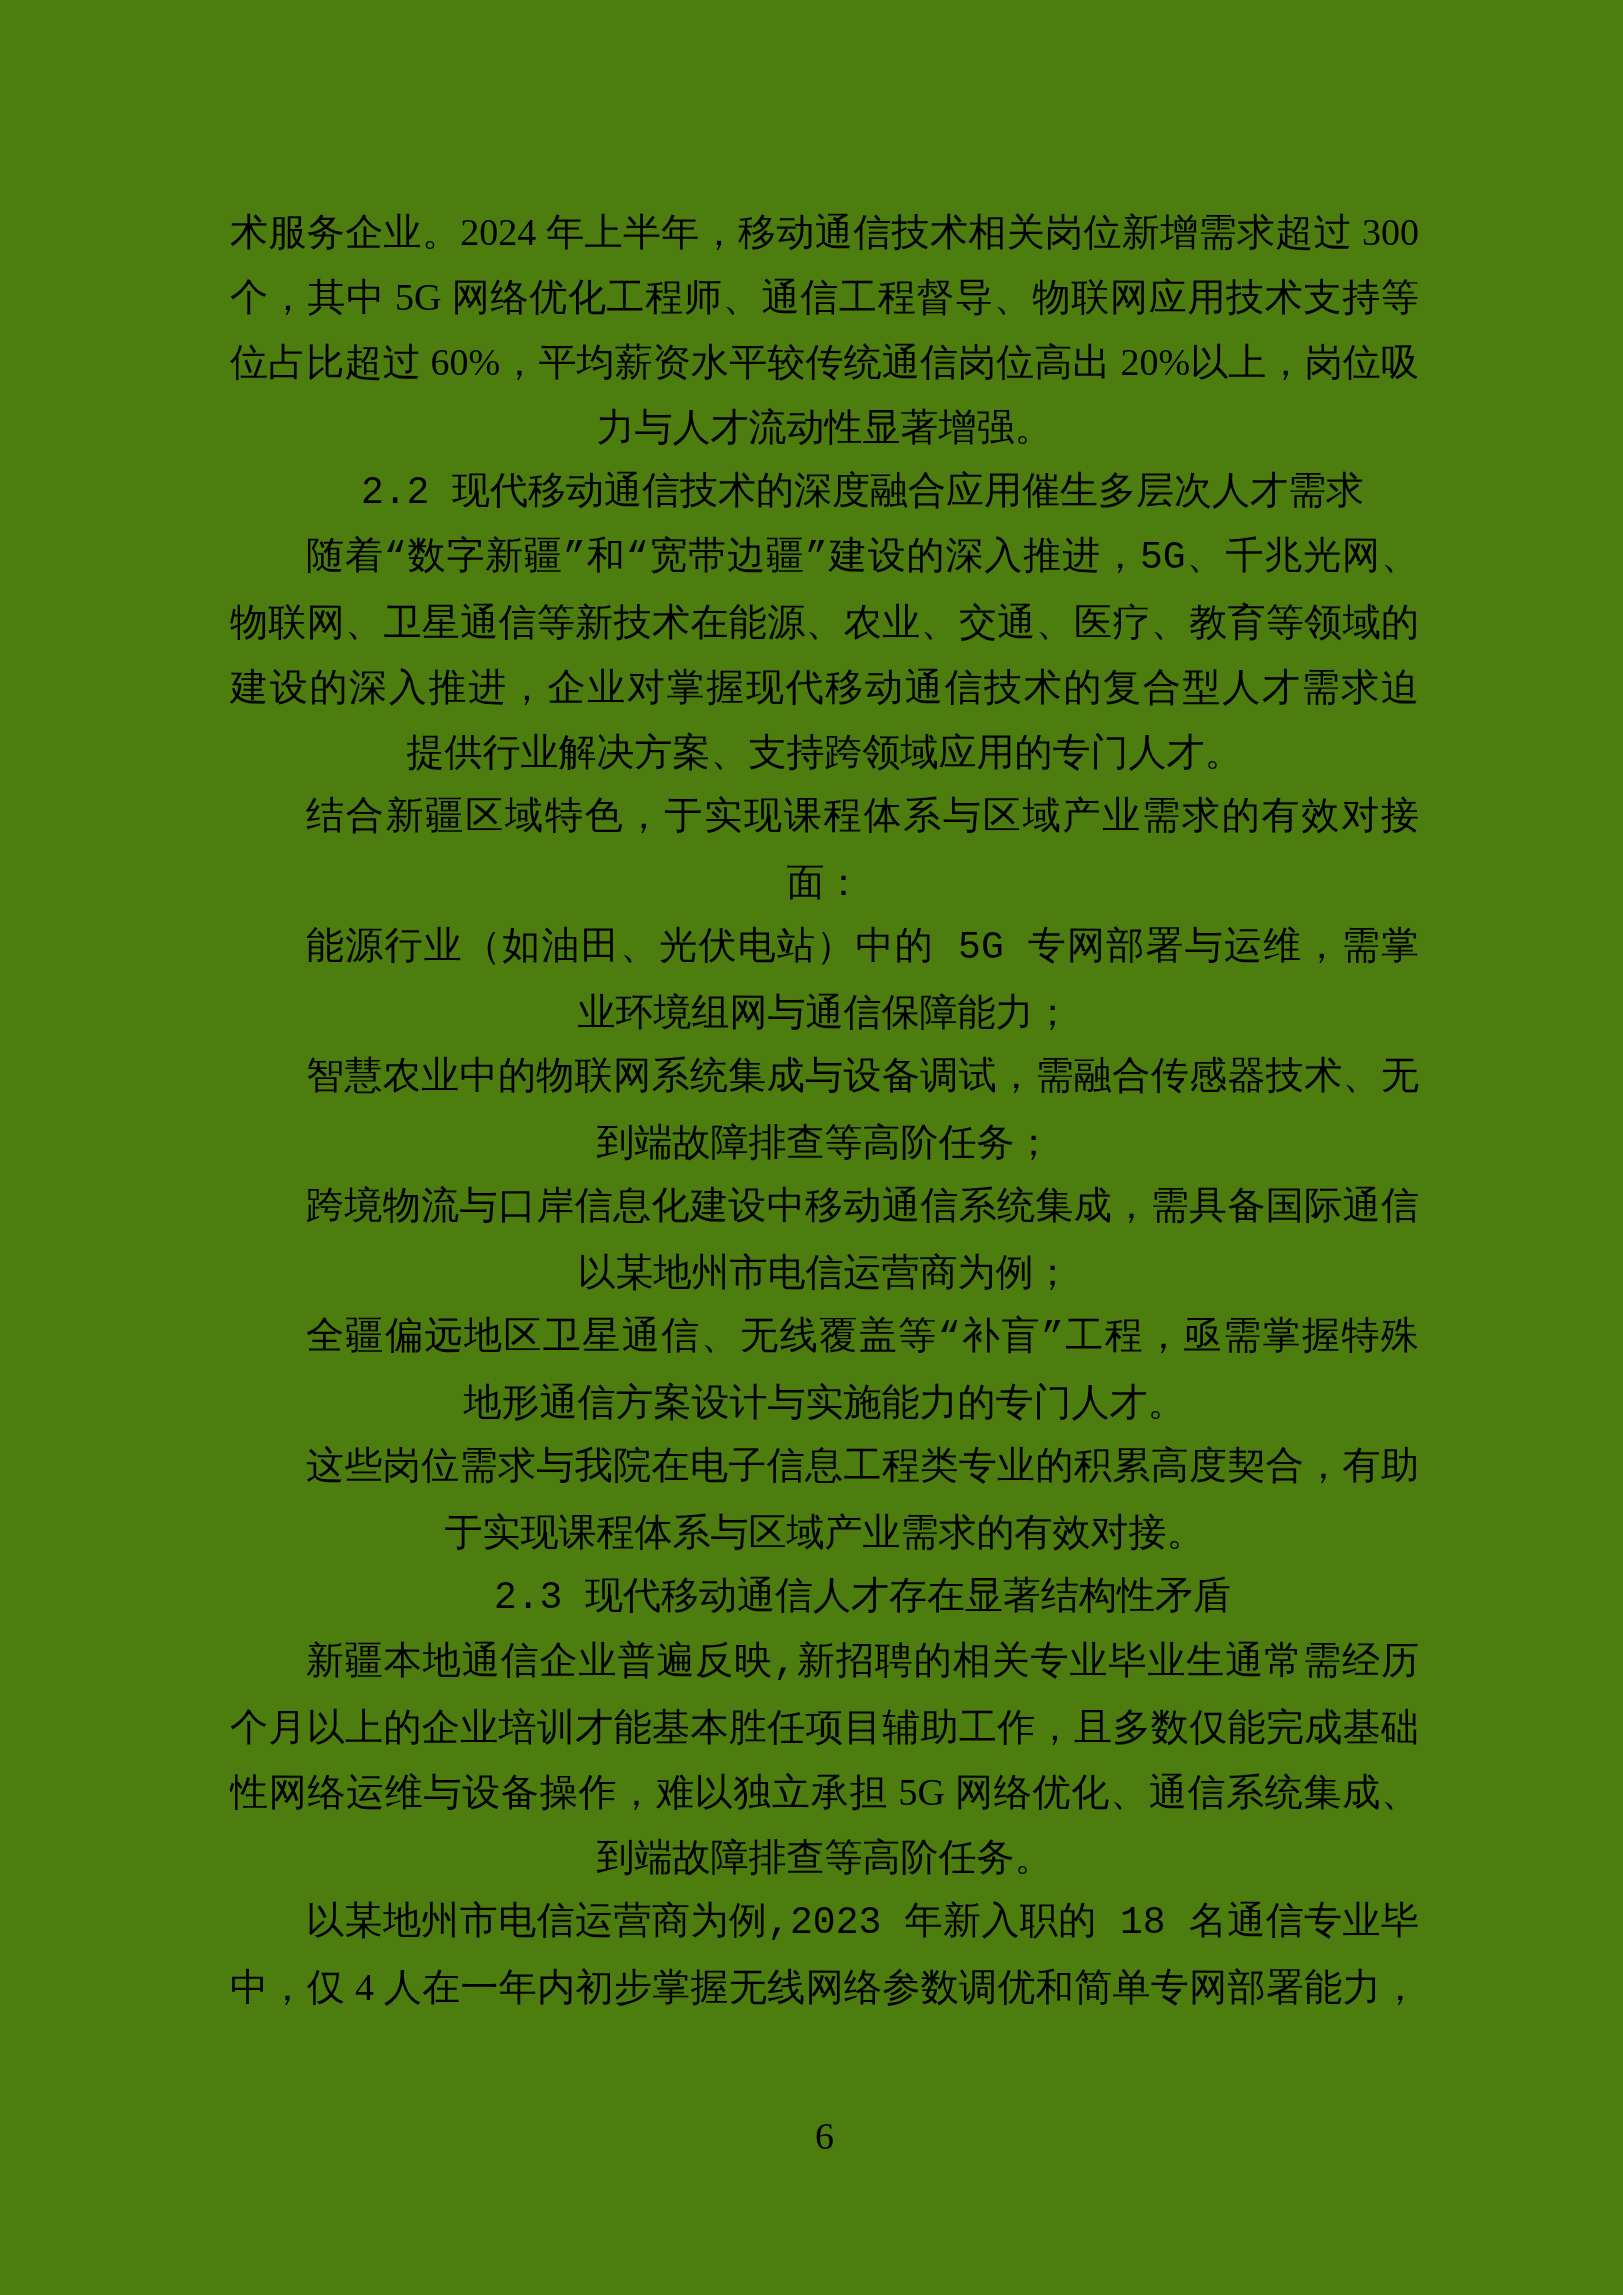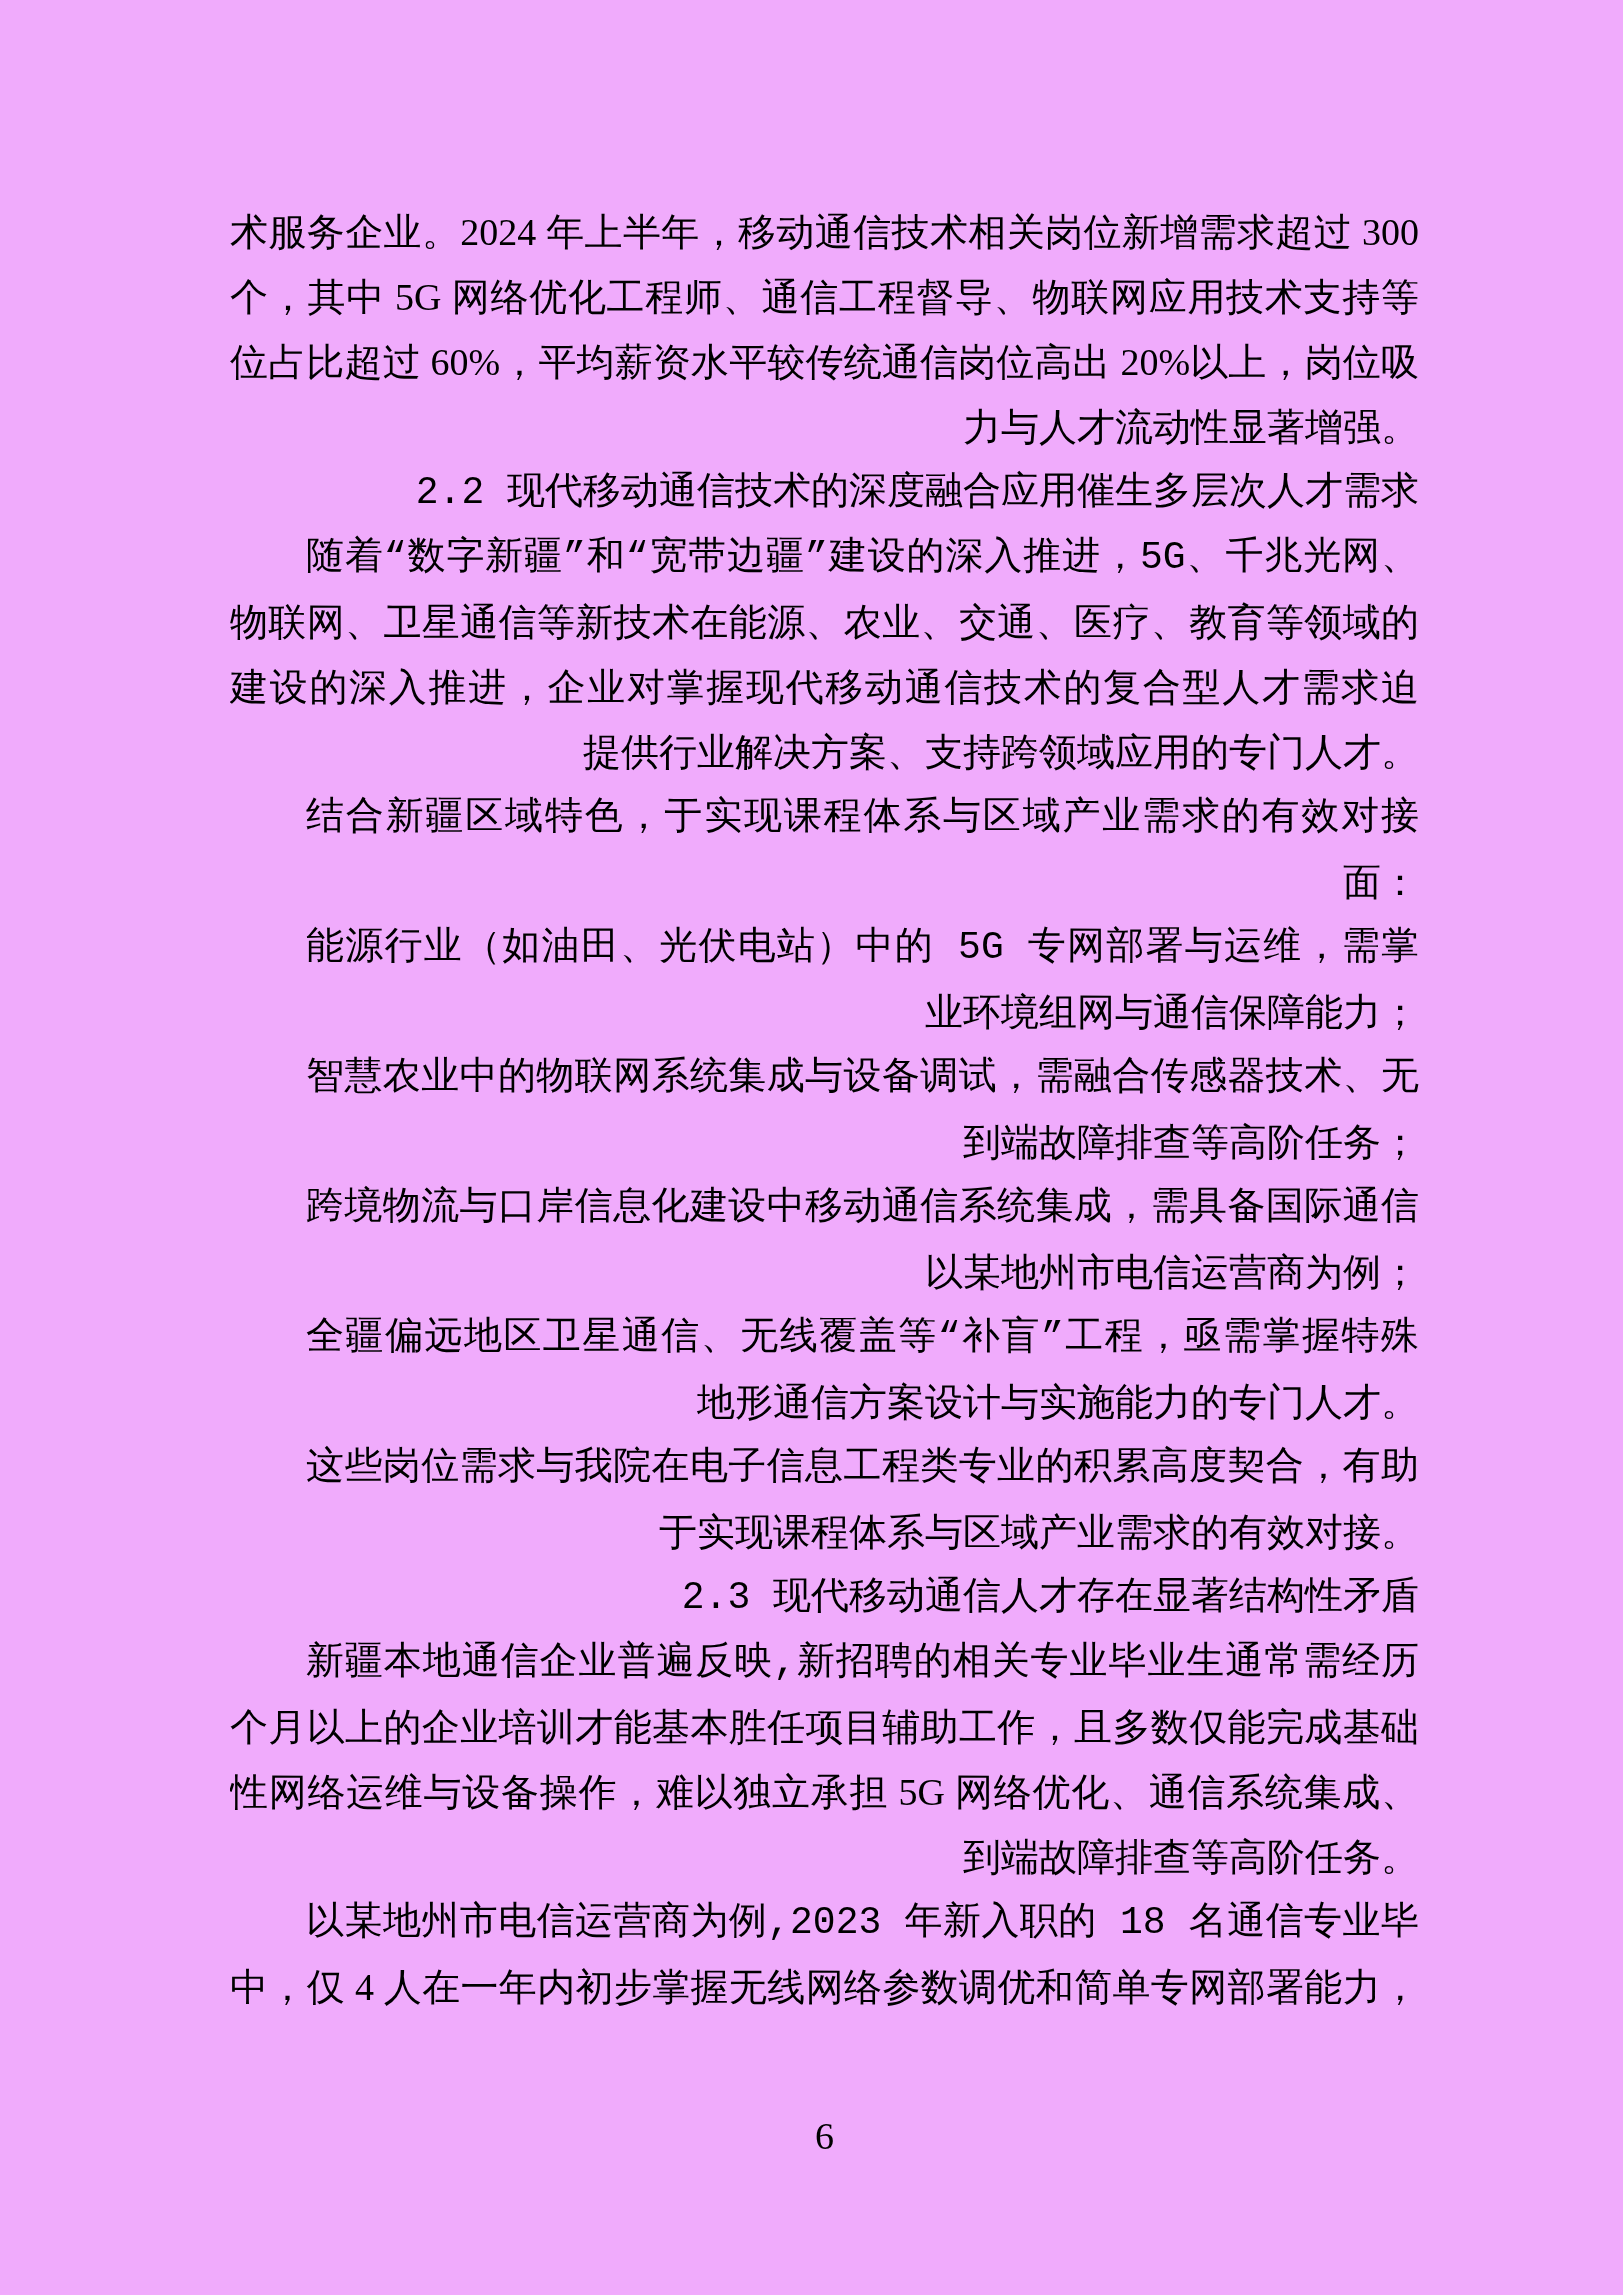--- a/index.html
+++ b/index.html
@@ -4,37 +4,37 @@
 <style>
   html, body {
     margin: 0;
     padding: 0;
     background: #ffffff;
   }
   .page {
     position: relative;
     width: 1623px;
     height: 2295px;
-    background: #f0abfc;
+    background: #4d7c0f;
     overflow: hidden;
     font-family: "Liberation Serif", "DejaVu Serif", serif;
     color: #000000;
   }
   .textblock {
     position: absolute;
     left: 230px;
     top: 200px;
     width: 1189px;
   }
   .ln {
     height: 65px;
     line-height: 65px;
     font-size: 38px;
     color: #000000;
-    text-align: right;
+    text-align: center;
     white-space: nowrap;
     overflow: hidden;
   }
   
   .ln.fill {
     white-space: normal;
     text-align: justify;
     text-align-last: justify;
   }
   

